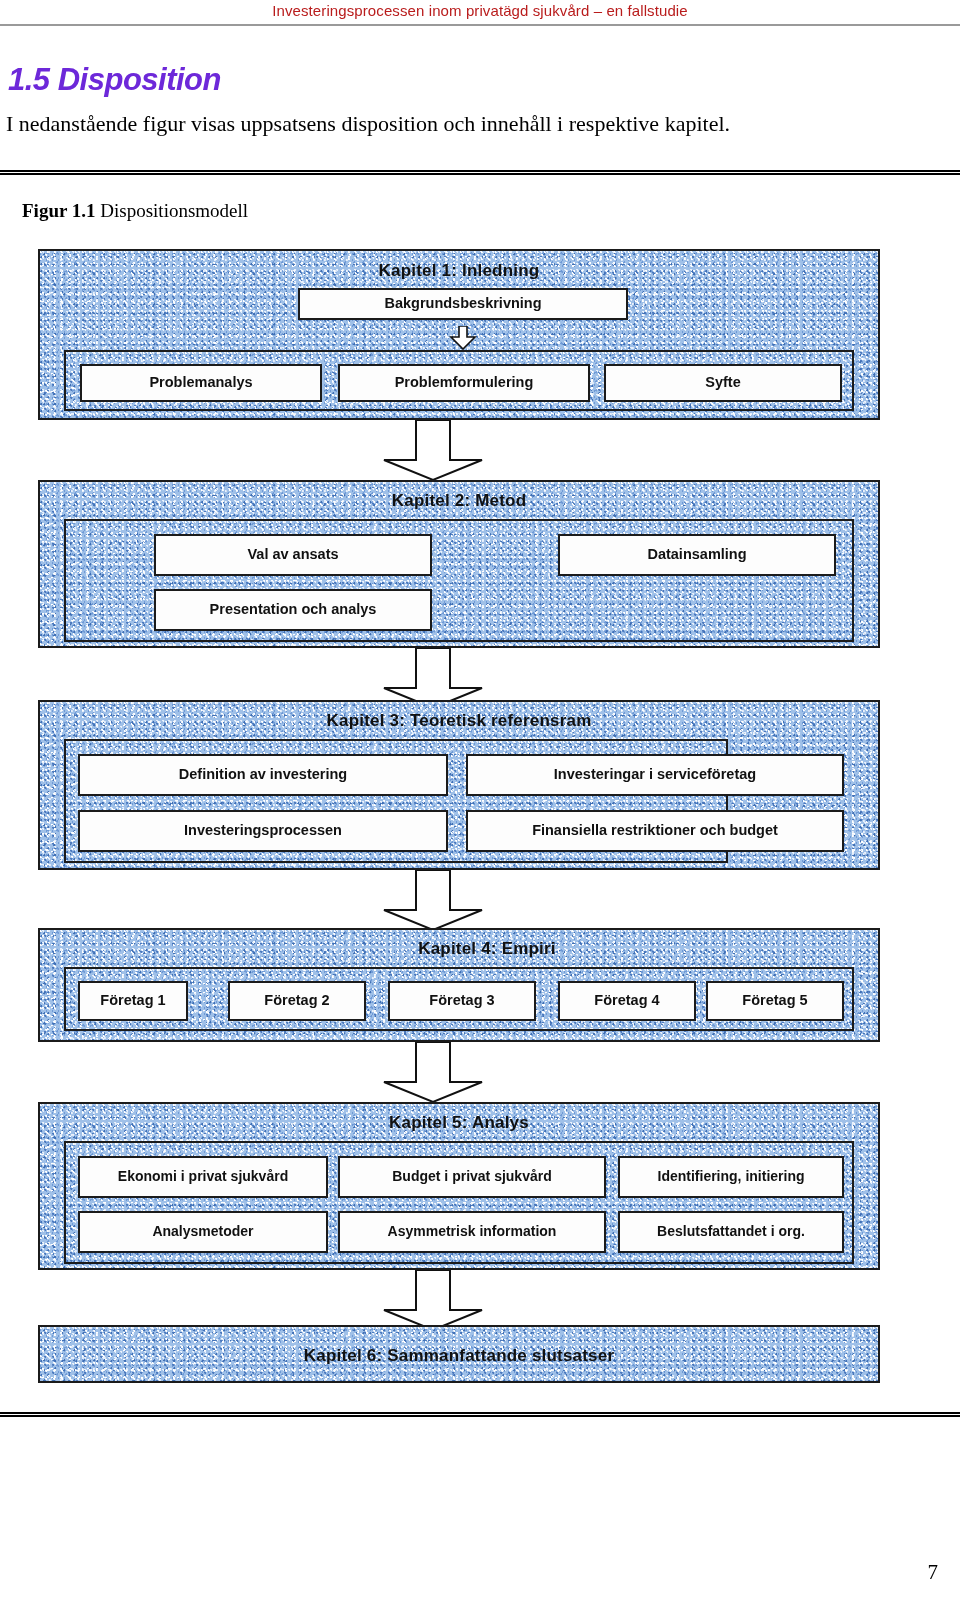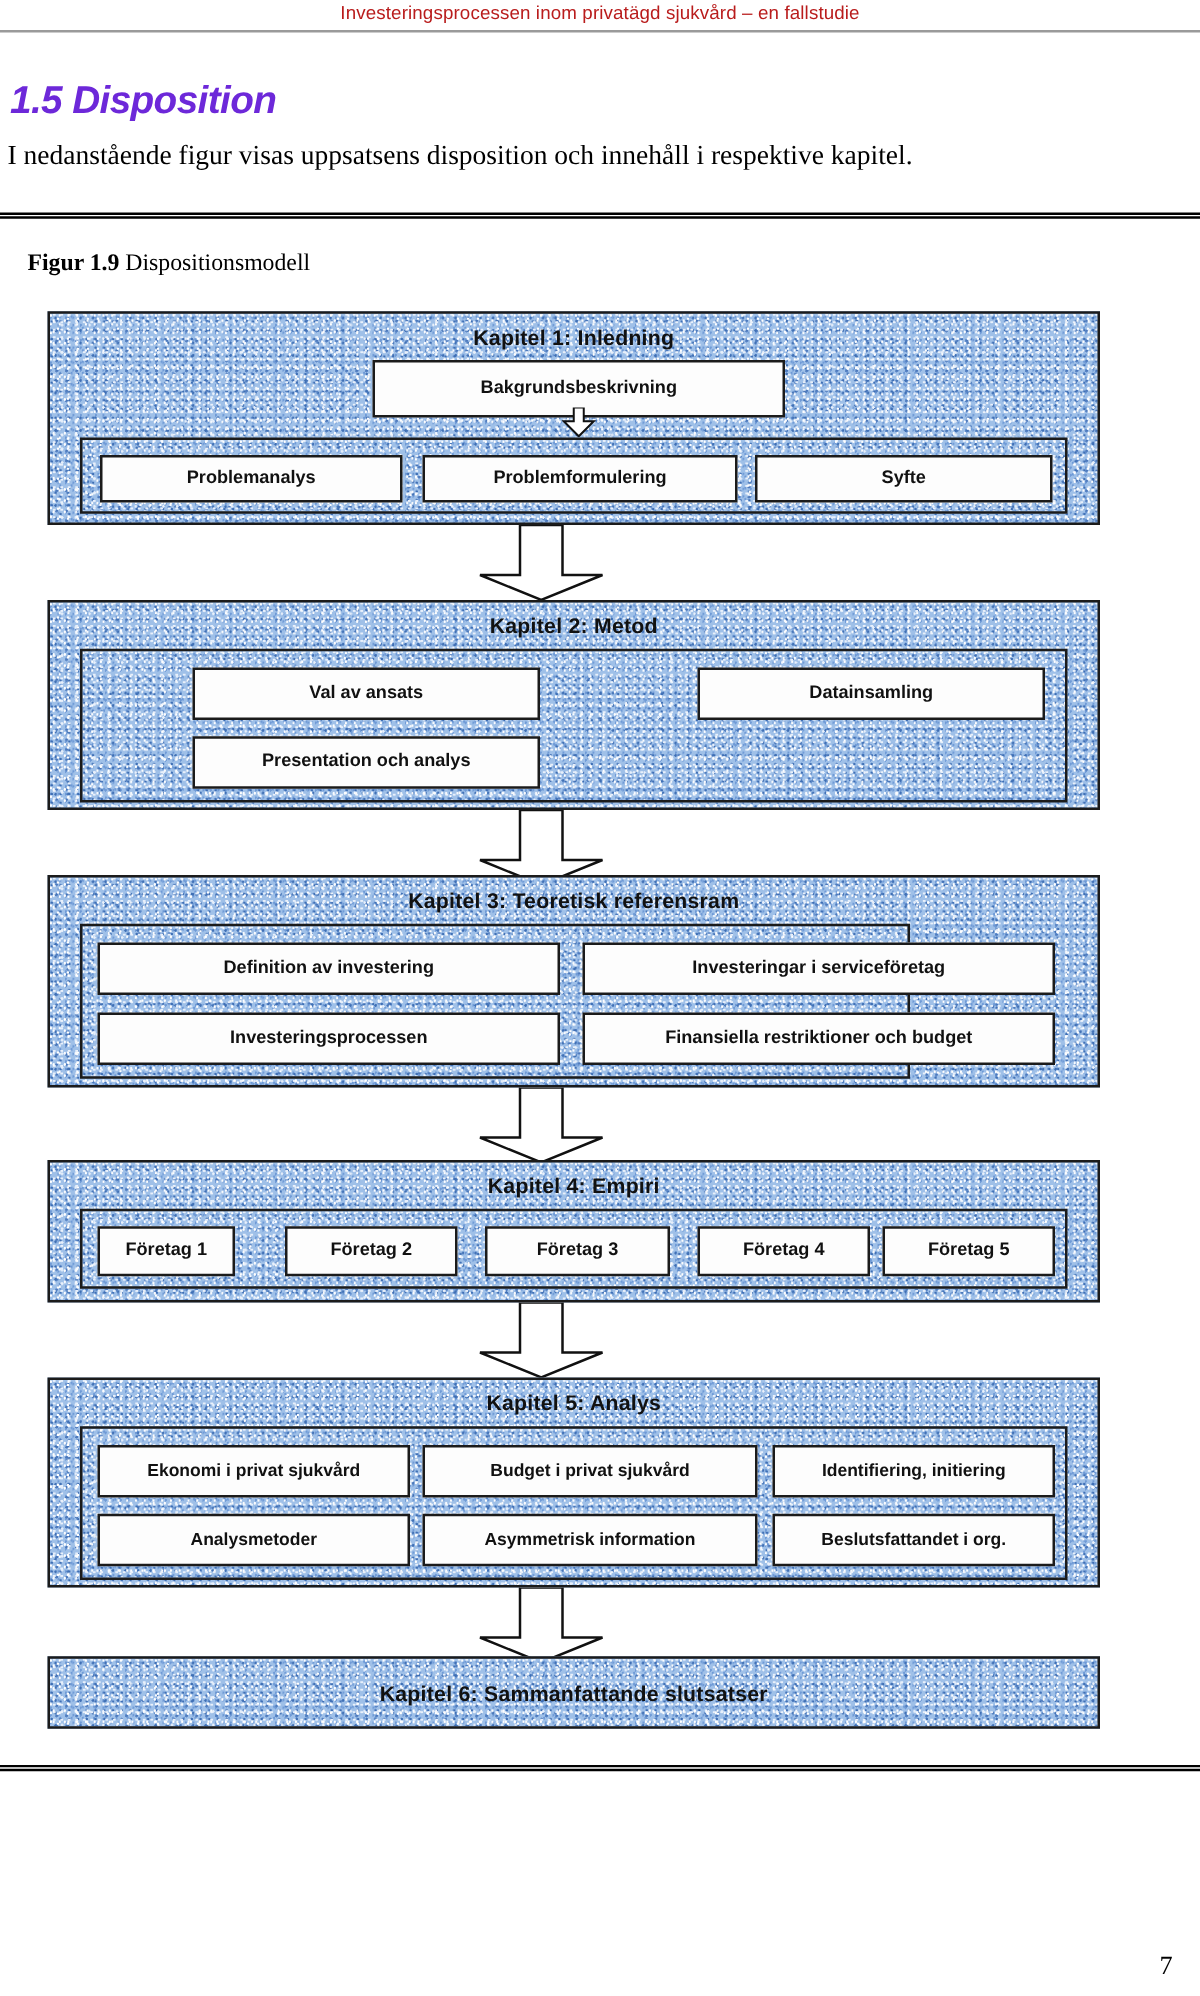--- a/index.html
+++ b/index.html
@@ -174,28 +174,28 @@
 <div class="sec-heading">1.5 Disposition</div>
 <div class="sec-intro">I nedanstående figur visas uppsatsens disposition och innehåll i respektive kapitel.</div>
 
 <div class="rule-double" style="top:170px;">
   <div class="r1"></div>
     <div class="r2"></div>
     <div class="r3"></div>
 </div>
 
 <div class="fig-caption">
-  <span class="fignum">Figur 1.9</span><span class="figtxt"> Dispositionsmodell</span>
+  <span class="fignum">Figur 1.1</span><span class="figtxt"> Dispositionsmodell</span>
 </div>
 
 <div id="figure">
 
   <div class="chapter-block speckle" style="left:38px; top:249px; width:842px; height:171px;">
     <div class="chapter-title" style="top:10px;">Kapitel 1: Inledning</div>
-    <div class="node-box" style="left:258px; top:37px; width:330px; height:46px;text-align:center;">Bakgrundsbeskrivning</div>
+    <div class="node-box" style="left:258px; top:37px; width:330px; height:32px;text-align:center;">Bakgrundsbeskrivning</div>
 
     <div class="flow-arrow" style="left:409px; top:75px;">
       <svg width="28" height="24" viewBox="0 0 28 24">
         <polygon points="10,0 18,0 18,11 26,11 14,23 2,11 10,11" fill="#ffffff" stroke="#111111" stroke-width="1.6"></polygon>
       </svg>
     </div>
 
     <div class="inner-panel speckle" style="left:24px; top:99px; width:790px; height:61px;padding-left:42px;">
       <div class="node-box" style="left:14px; top:12px; width:242px; height:38px;">Problemanalys</div>
       <div class="node-box" style="left:272px; top:12px; width:252px; height:38px;">Problemformulering</div>
@@ -236,21 +236,21 @@
     </div>
   </div>
 
   <div class="flow-arrow" style="left:378px; top:870px;">
     <svg width="110" height="62" viewBox="0 0 110 62">
       <polygon points="38,0 72,0 72,40 104,40 55,60 6,40 38,40" fill="#ffffff" stroke="#111111" stroke-width="2"></polygon>
     </svg>
   </div>
 
   <div class="chapter-block speckle" style="left:38px; top:928px; width:842px; height:114px;">
-    <div class="chapter-title" style="top:9px;">Kapitel 4: Empiri</div>
+    <div class="chapter-title" style="top:9px;margin-left:28px;">Kapitel 4: Empiri</div>
 
     <div class="inner-panel speckle" style="left:24px; top:37px; width:790px; height:64px;">
       <div class="node-box" style="left:12px; top:12px; width:110px; height:40px;">Företag 1</div>
       <div class="node-box" style="left:162px; top:12px; width:138px; height:40px;">Företag 2</div>
       <div class="node-box" style="left:322px; top:12px; width:148px; height:40px;">Företag 3</div>
       <div class="node-box" style="left:492px; top:12px; width:138px; height:40px;">Företag 4</div>
       <div class="node-box" style="left:640px; top:12px; width:138px; height:40px;">Företag 5</div>
     </div>
   </div>
 

